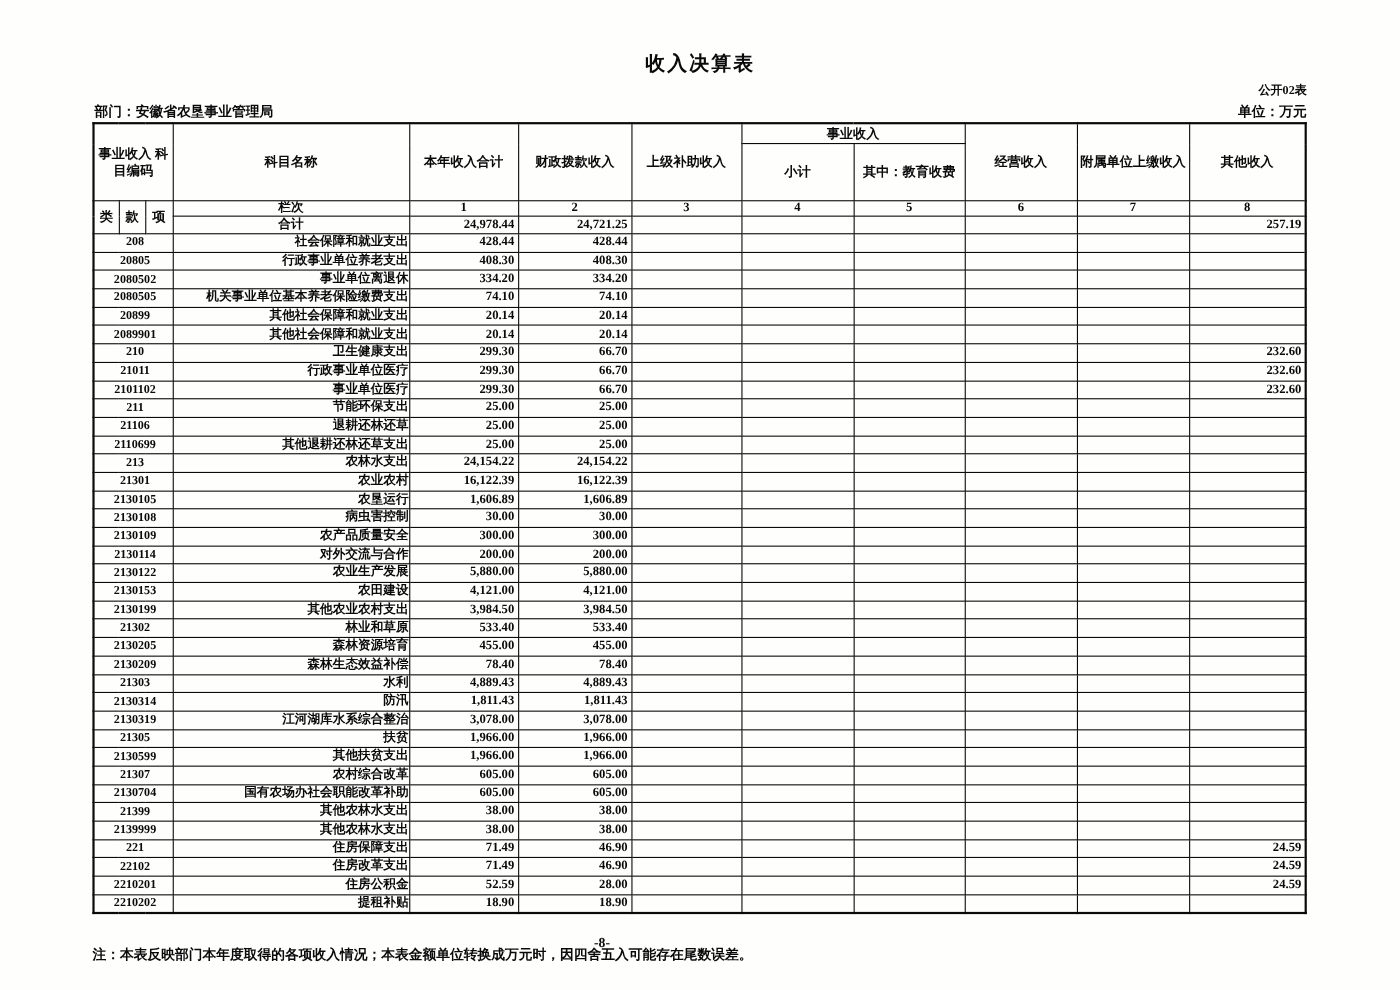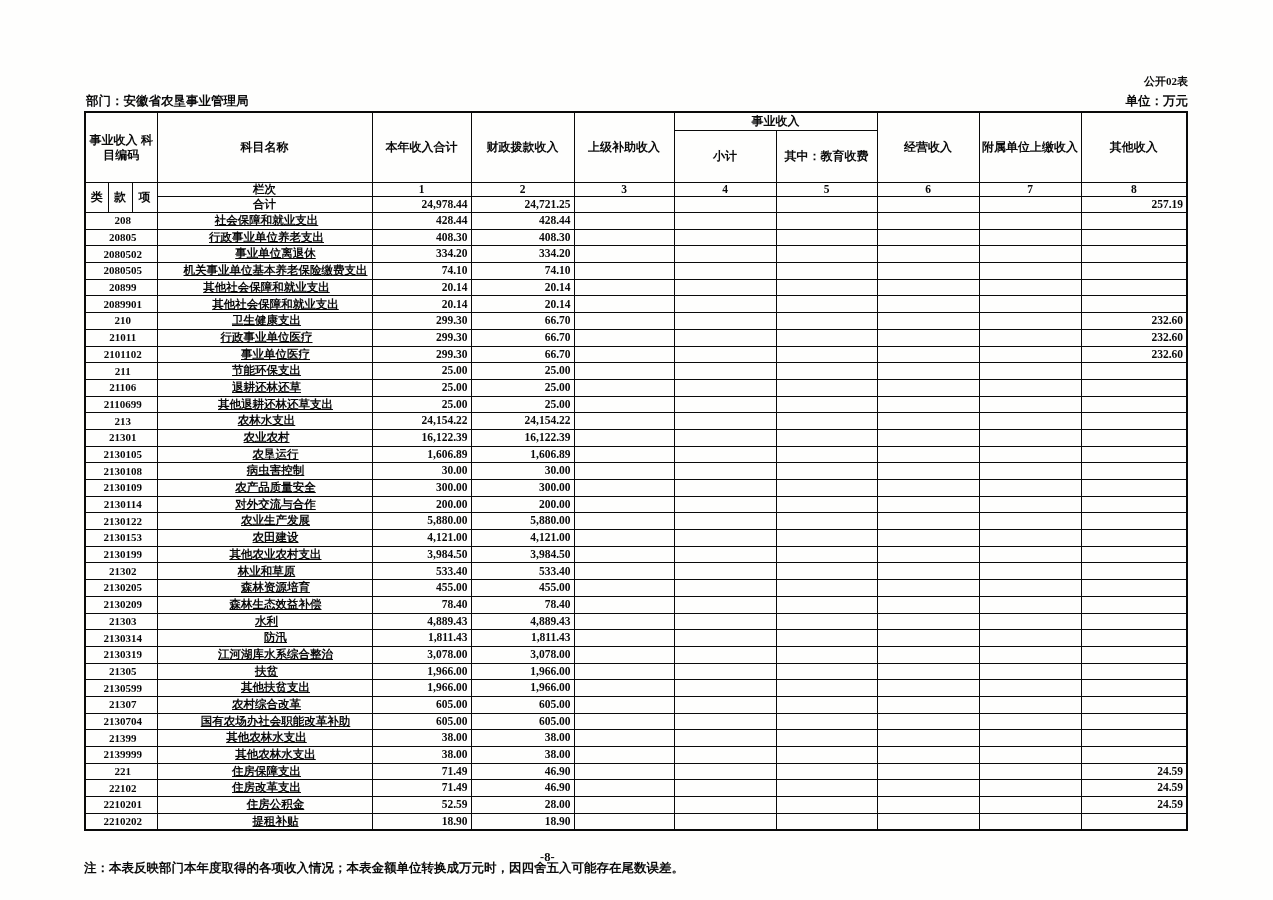--- a/index.html
+++ b/index.html
@@ -55,41 +55,42 @@
   tr.total-row { height:16px; }
   tr.total-row td { font-size:11.5px; font-weight:bold; line-height:1; }
   tr.total-row td.lbl { text-align:center; font-family:"Liberation Sans", sans-serif; }
   tbody tr { height:16.7px; }
   tbody td { font-size:11.5px; line-height:1; }
   td.code {
     font-size:11px; font-weight:bold; text-align:center; padding-left:3px;
   }
   td.name {
     font-family:"Liberation Sans", sans-serif;
-    font-weight:bold; text-align:center; padding-left:4px;text-decoration:underline;
+    font-weight:bold; text-align:right; padding-left:4px;
   }
   td.name.indent { padding-left:22px; }
   td.num, tr.total-row td.num {
     font-weight:bold; text-align:right; padding-right:3px;
   }
   .note {
     position:absolute; top:860px; left:84px;
     font-size:12.5px; font-weight:bold;
     font-family:"Liberation Sans", sans-serif;
   }
   .pageno {
     position:absolute; top:850px; left:540px;
     font-size:12.5px; font-weight:bold;
   }
 </style>
 </head>
 <body>
 
 <div class="page">
 
+  <div class="title">收入决算表</div>
   <div class="table-code">公开02表</div>
   <div class="dept">部门：安徽省农垦事业管理局</div>
   <div class="unit">单位：万元</div>
 
   <table class="main">
     <colgroup>
       <col style="width:23px">
         <col style="width:24px">
         <col style="width:25px">
       <col style="width:215px">

